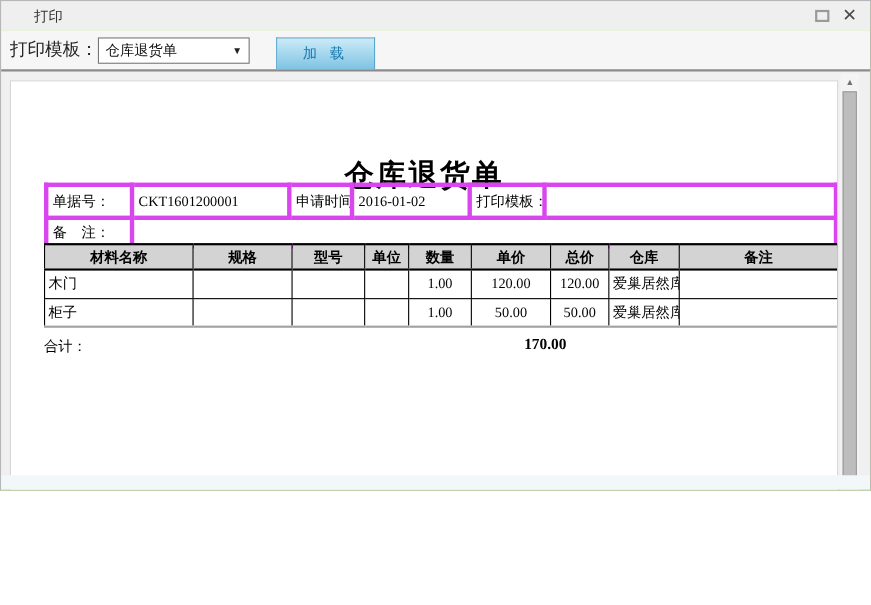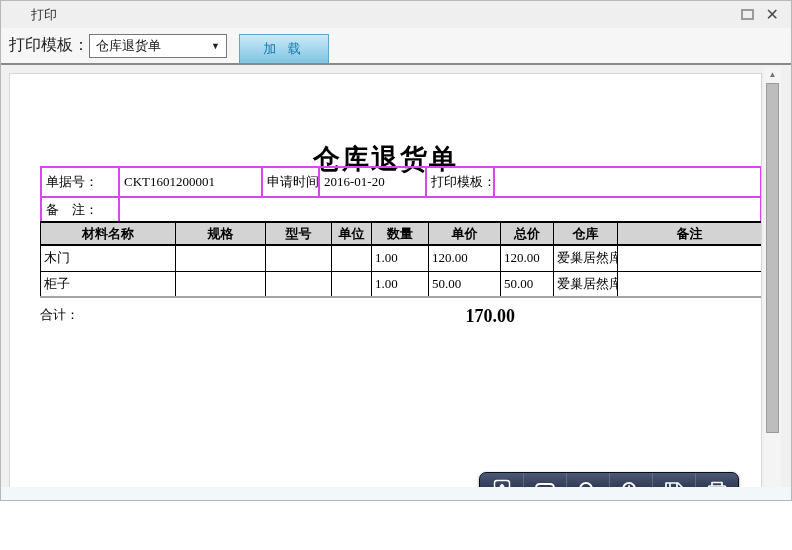--- a/index.html
+++ b/index.html
@@ -1,18 +1,18 @@
 <!DOCTYPE html>
 <html><head>
 <meta charset="utf-8">
 <style>
   * { margin:0; padding:0; box-sizing:border-box; }
   html,body { width:792px; height:550px; font-family:"Liberation Sans", sans-serif; }
   .window {
-    position:relative; width:792px; height:501px;
+    position:relative; width:792px; height:446px;
     background:#bef264; border:1px solid #b7b7b7; overflow:hidden;
   }
   
   .titlebar {
     position:absolute; top:0; left:0; right:0; height:27px;
     background:#efefef; display:flex; align-items:center;
   }
   .titlebar .title { margin-left:30px; font-size:13px; color:#333; }
   .win-controls { position:absolute; right:12px; top:0; height:27px; display:flex; align-items:center; gap:12px; }
   .btn-max { width:13px; height:11px; border:2px solid #9a9a9a; background:transparent; cursor:pointer; }
@@ -23,21 +23,21 @@
     background:#f6f6f6; display:flex; align-items:center; padding-left:8px;
   }
   .toolbar .lbl { font-size:16px; color:#222; }
   .select-box {
     width:138px; height:24px; border:1px solid #777; background:#fff;
     display:flex; align-items:center; justify-content:space-between;
     padding:0 6px; font-size:13px; color:#111; cursor:pointer;
   }
   .select-box .caret { font-size:9px; color:#222; }
   .load-btn {
-    margin-left:12px; width:90px; height:29px;
+    margin-left:24px; width:90px; height:29px;
     background:linear-gradient(#cdeaf8, #a8d9ef 45%, #7fc3e2);
     border:1px solid #5ba7cc; border-bottom:none;
     color:#1878ac; font-size:13px; letter-spacing:4px;
     display:flex; align-items:center; justify-content:center; cursor:pointer;
     position:relative; top:3px;
   }
   
   .preview {
     position:absolute; top:62px; left:0; right:0; height:474px;
     background:#f0f0f0; border-top:2px solid #8a8a8a;
@@ -46,32 +46,32 @@
     position:absolute; left:8px; top:8px; width:753px; height:449px;
     background:#fff; border:1px solid #d6d6d6; overflow:hidden;
     font-family:"Liberation Serif","DejaVu Serif",serif;
   }
   .doc-title { position:absolute; top:20px; left:0; width:100%; text-align:center;
     font-size:27px; font-weight:bold; color:#000; letter-spacing:2px;margin-top:47px; }
   .print-time { position:absolute; top:66px; right:14px; font-size:13px; color:#000; }
   .print-time .val { margin-left:16px; }
   table { border-collapse:collapse; table-layout:fixed; }
   .info-table { position:absolute; left:30px; top:92px; width:722px; }
-  .info-table td { border:2px solid #d946ef; font-size:13px; padding:0 4px; overflow:hidden; white-space:nowrap; }
+  .info-table td { border:4px solid #d946ef; font-size:13px; padding:0 4px; overflow:hidden; white-space:nowrap; }
   .info-table tr.r1 td { height:30px; }
   .info-table tr.r2 td { height:26px; }
   .main-table { position:absolute; left:30px; top:147px; width:722px; }
   .main-table td, .main-table th { border:1px solid #000; font-size:13px; padding:0 3px; overflow:hidden; white-space:nowrap; height:26px; font-weight:normal;margin-top:36px; }
   .main-table th { background:#d3d3d3; font-weight:bold; text-align:center; height:23px;
     border-top:2px solid #000; border-bottom:2px solid #000; }
   .main-table tr.last td { border-bottom:2px solid #a3a3a3; }
-  .num { text-align:left; }
+  .num { text-align:center; }
   .totals { position:absolute; left:30px; top:232px; width:722px; display:flex; font-size:13px; }
   .totals .t-label { width:420px; text-align:left; }
-  .totals .t-value { width:55px; text-align:right; font-weight:bold; font-size:18px; }
+  .totals .t-value { width:55px; text-align:right; font-weight:bold; font-size:14px; }
   
   .pv-toolbar {
     position:absolute; left:469px; top:398px; height:38px; display:flex;
     background:linear-gradient(#4d5a77, #2b3550 45%, #18202f 50%, #141b2c);
     border:1px solid #0a0f1c; border-radius:7px; overflow:hidden;
     box-shadow:0 1px 3px rgba(0,0,0,.45);
   }
   .pv-btn {
     width:43px; height:100%; display:flex; align-items:center; justify-content:center;
     cursor:pointer; border-left:1px solid rgba(120,135,165,.55);
@@ -130,21 +130,21 @@
             <col style="width:57px">
             <col style="width:107px">
             <col style="width:68px">
             <col>
           </colgroup>
         <tbody>
             <tr class="r1">
           <td>单据号：</td>
           <td>CKT1601200001</td>
           <td>申请时间：</td>
-          <td>2016-01-20</td>
+          <td>2016-01-02</td>
           <td>打印模板：</td>
           <td></td>
         </tr>
         <tr class="r2">
           <td>备　注：</td>
           <td colspan="5"></td>
         </tr>
       </tbody>
         </table>
 

